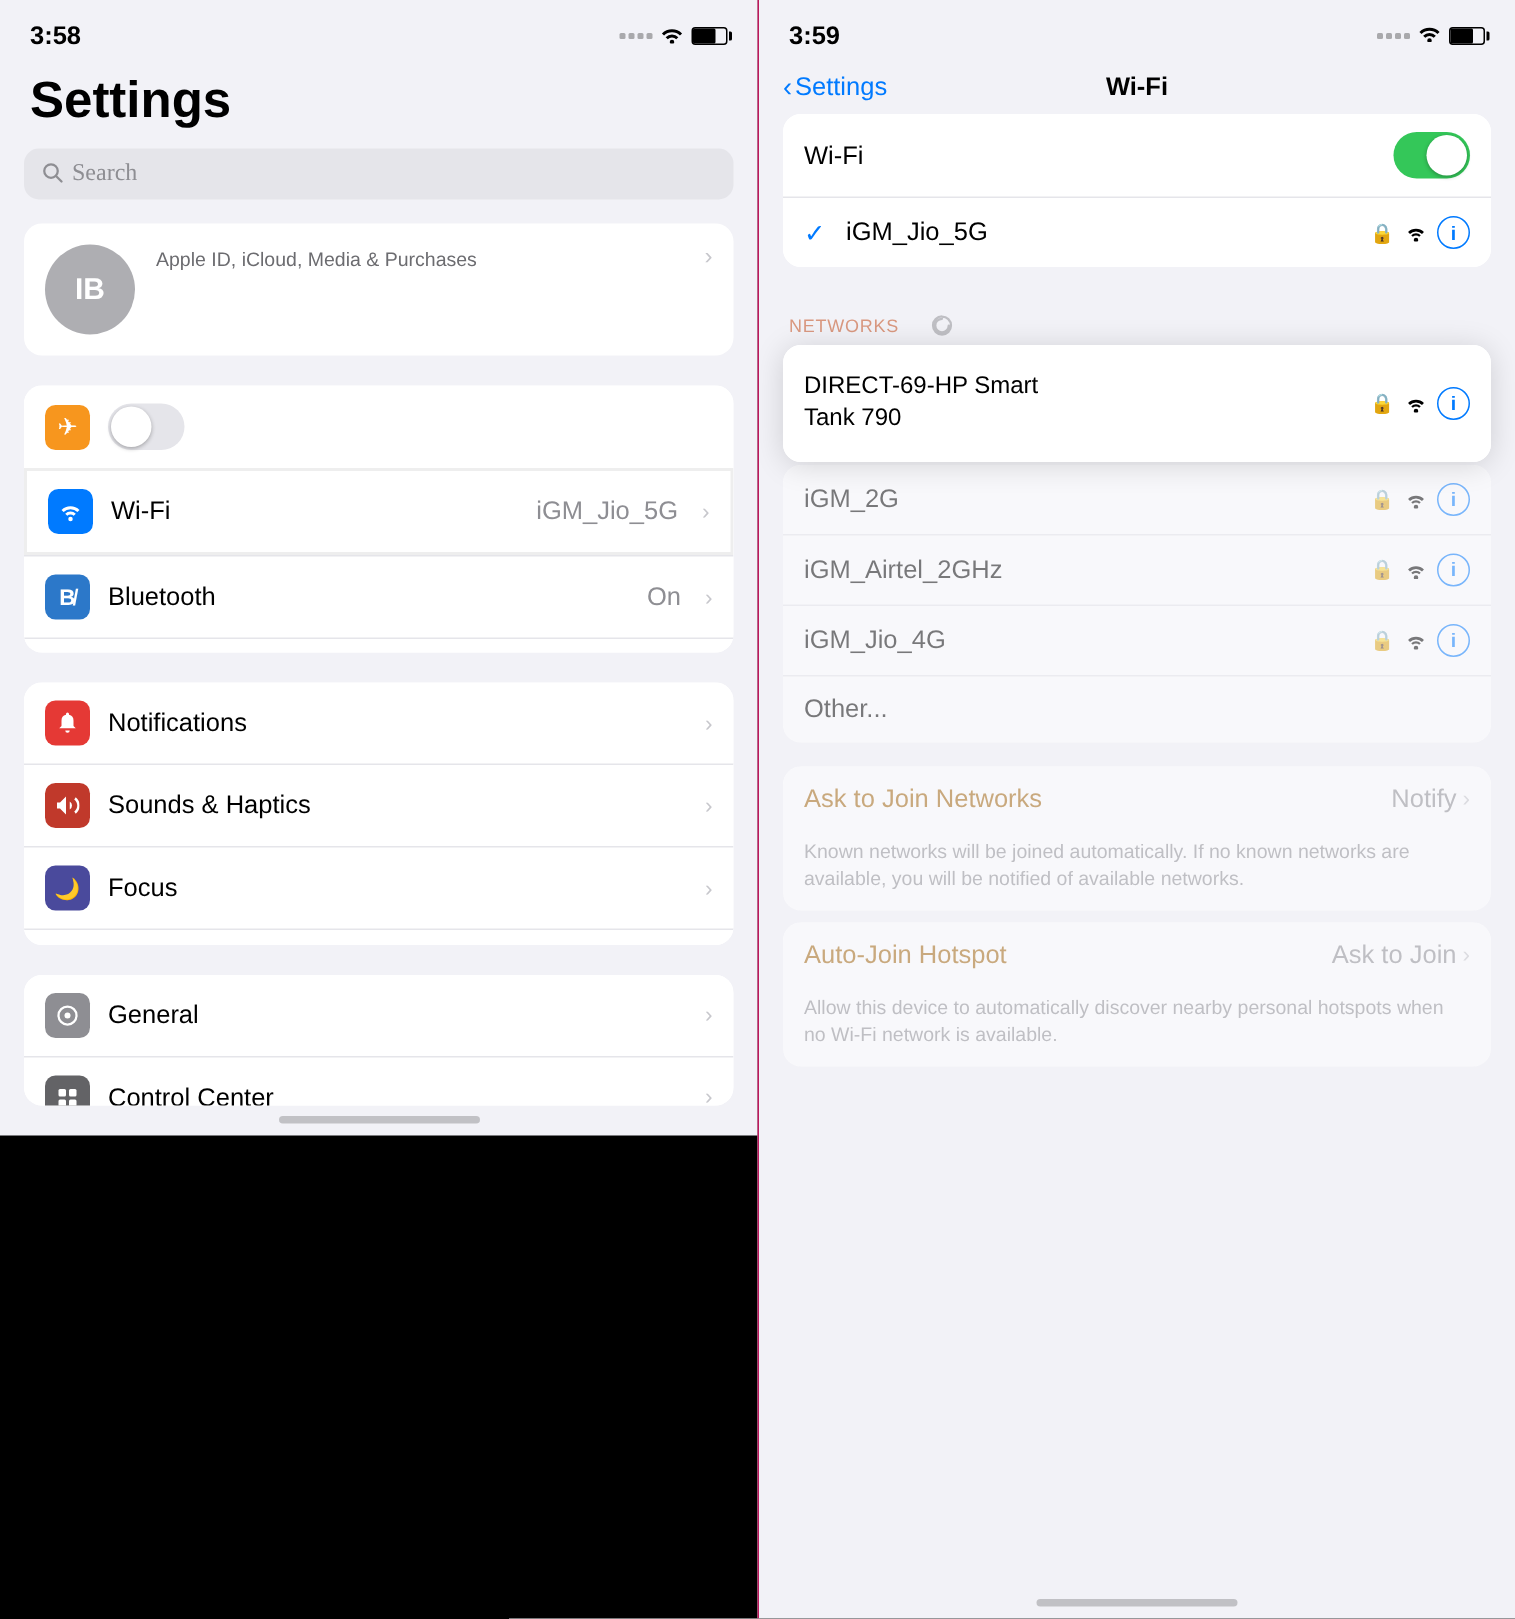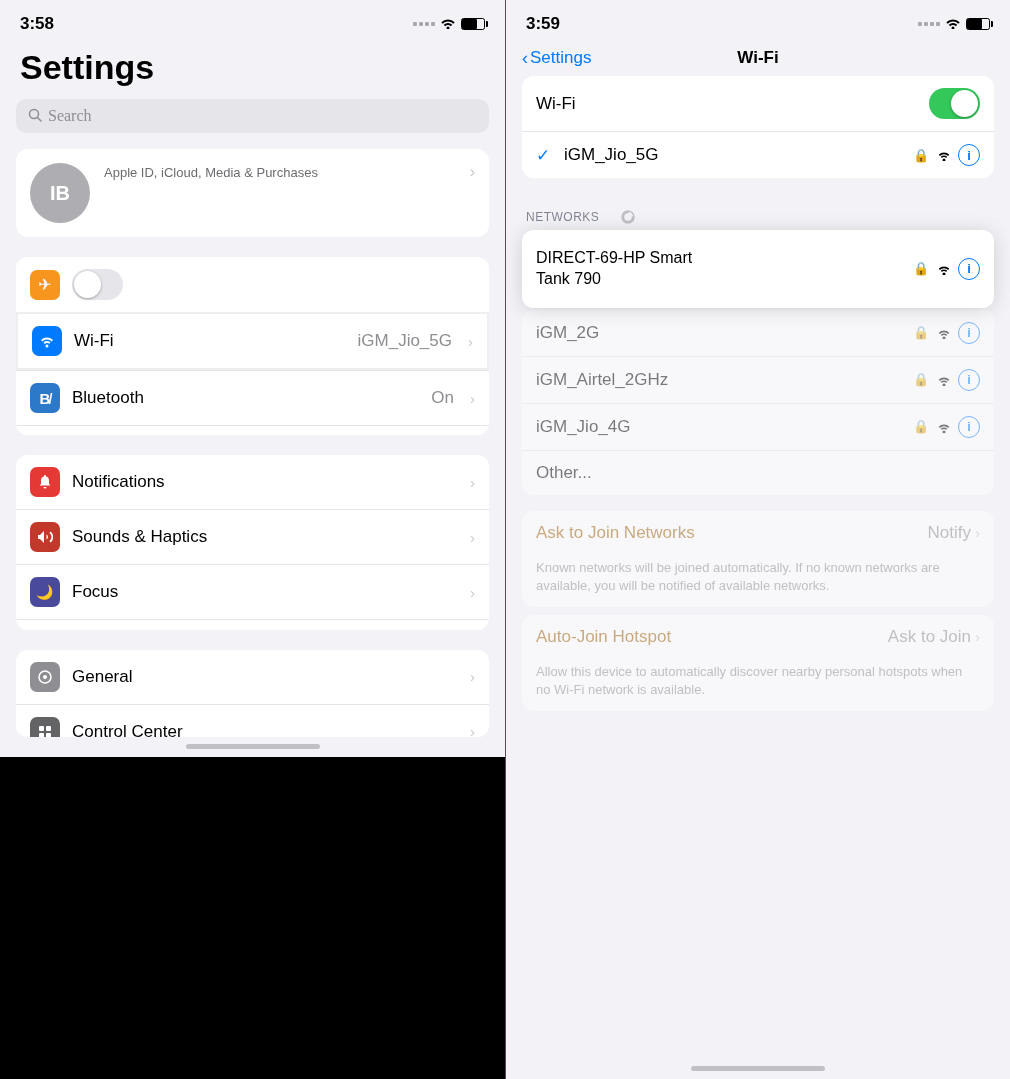--- a/index.html
+++ b/index.html
@@ -340,21 +340,21 @@
       display: flex;
       align-items: center;
       justify-content: center;
       font-size: 13px;
       font-weight: 600;
     }
 
     .networks-header {
       padding: 16px 20px 6px 20px;
       font-size: 12px;
-      color: #0f172a;
+      color: #c2410c;
       text-transform: uppercase;
       letter-spacing: 0.5px;
       display: flex;
       align-items: flex-start;
       gap: 22px;
     }
 
     
     .highlighted-network {
       margin: 0 16px;

